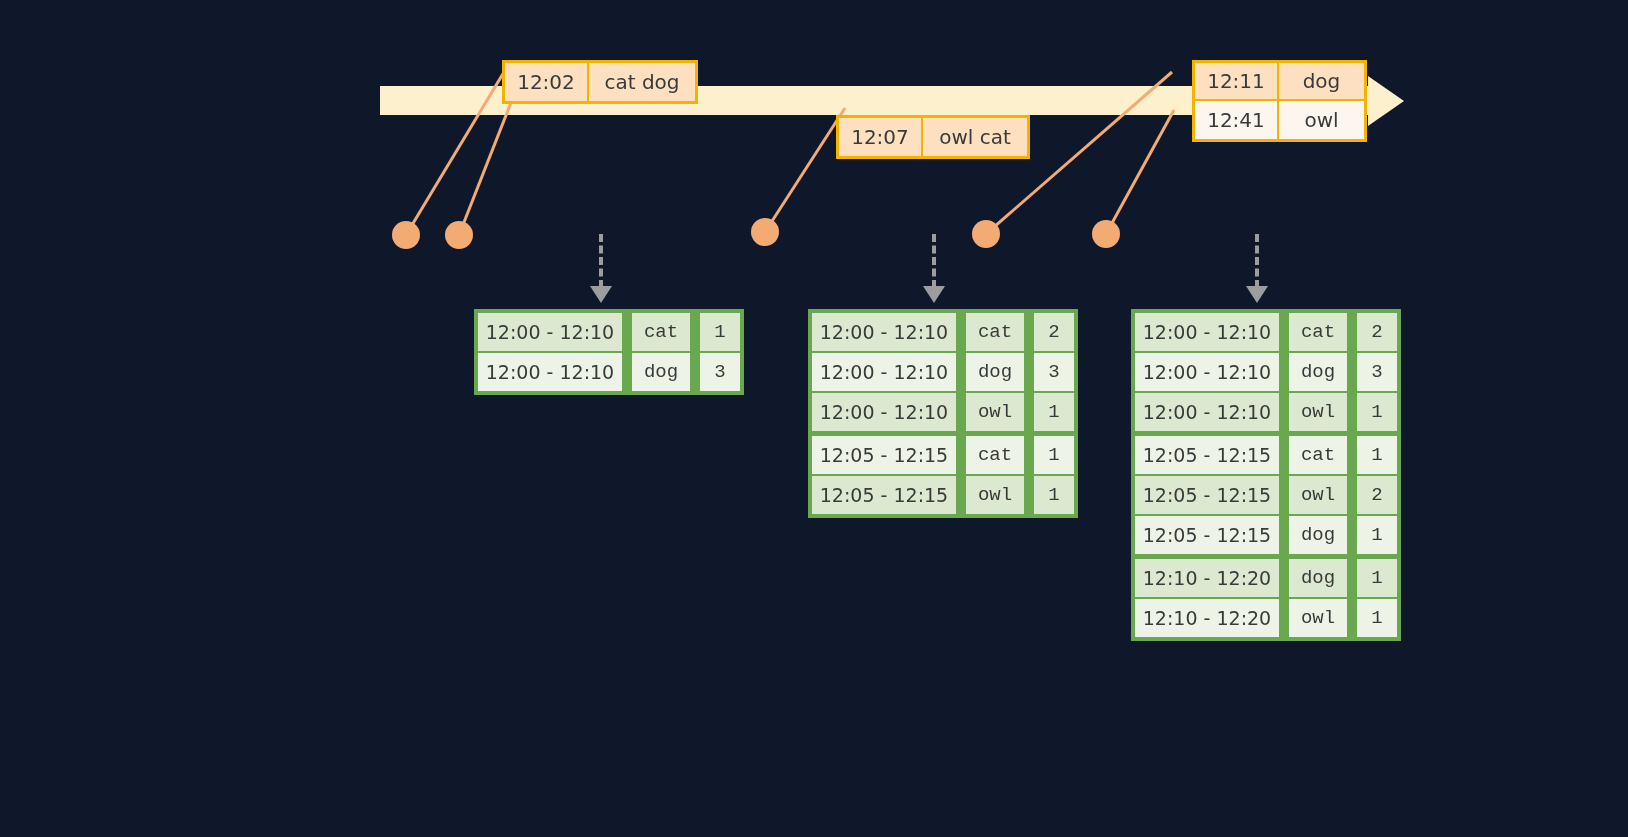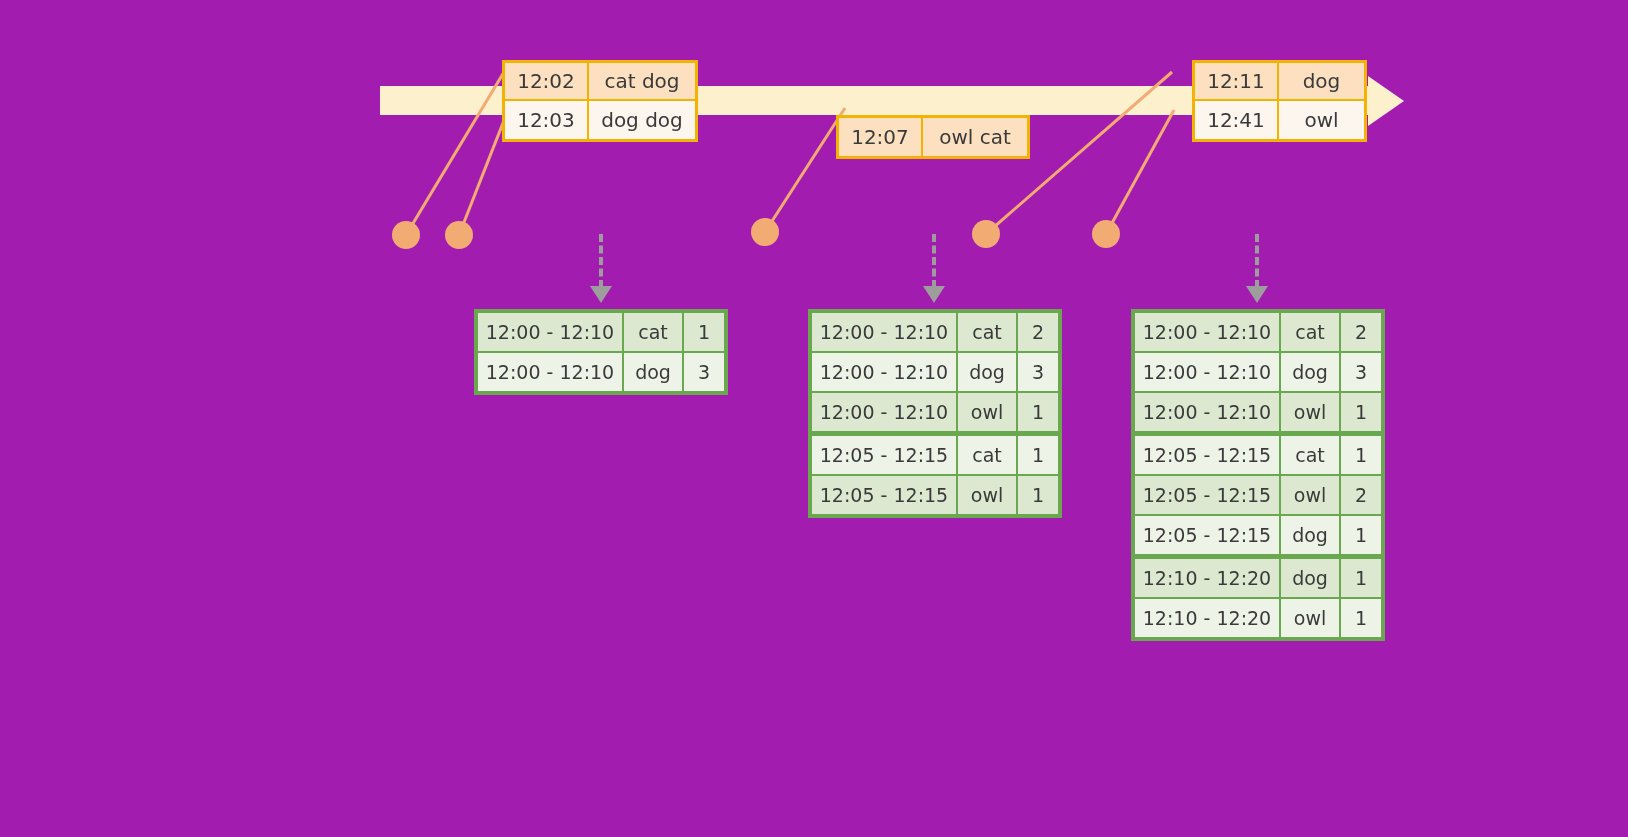--- a/index.html
+++ b/index.html
@@ -5,21 +5,21 @@
   * { box-sizing: border-box; }
   html, body {
     margin: 0; padding: 0;
     background: #000000;
     font-family: "DejaVu Sans", sans-serif;
   }
   #stage {
     position: relative;
     width: 1628px;
     height: 837px;
-    background: #a21caf;
+    background: #0f172a;
     overflow: hidden;
   }
 
   
   #timeline-bar {
     position: absolute;
     left: 380px;
     top: 86px;
     width: 990px;
     height: 29px;
@@ -116,21 +116,21 @@
   .res-cell {
     display: flex;
     align-items: center;
     justify-content: center;
     font-size: 19px;
     color: #3a3a3a;
     background: #eef3e7;
     white-space: nowrap;
   }
   .res-row.shade .res-cell { background: #dce8cf; }
-  .res-cell + .res-cell { margin-left: 2px; }
+  .res-cell + .res-cell { margin-left: 10px; font-family: Liberation Mono, monospace; }
   .c-window { width: 144px; }
   .c-key    { width: 58px; }
   .c-count  { width: 40px; }
 
   #result-table-1 { left: 474px;  top: 309px; }
   #result-table-2 { left: 808px;  top: 309px; }
   #result-table-3 { left: 1131px; top: 309px; }
 </style>
 </head>
 <body>
@@ -164,24 +164,20 @@
   <div class="down-arrow" style="left:1255px; top:234px; height:70px;">
     <div class="shaft" style="height:54px;"></div>
     <div class="head" style="top:52px;"></div>
   </div>
 
   <div class="event-box" id="event-box-1">
     <div class="event-row shade">
       <div class="event-time">12:02</div>
       <div class="event-words">cat dog</div>
     </div>
-    <div class="event-row">
-      <div class="event-time">12:03</div>
-      <div class="event-words">dog dog</div>
-    </div>
   </div>
 
   <div class="event-box" id="event-box-2">
     <div class="event-row shade">
       <div class="event-time">12:07</div>
       <div class="event-words">owl cat</div>
     </div>
   </div>
 
   <div class="event-box" id="event-box-3">

